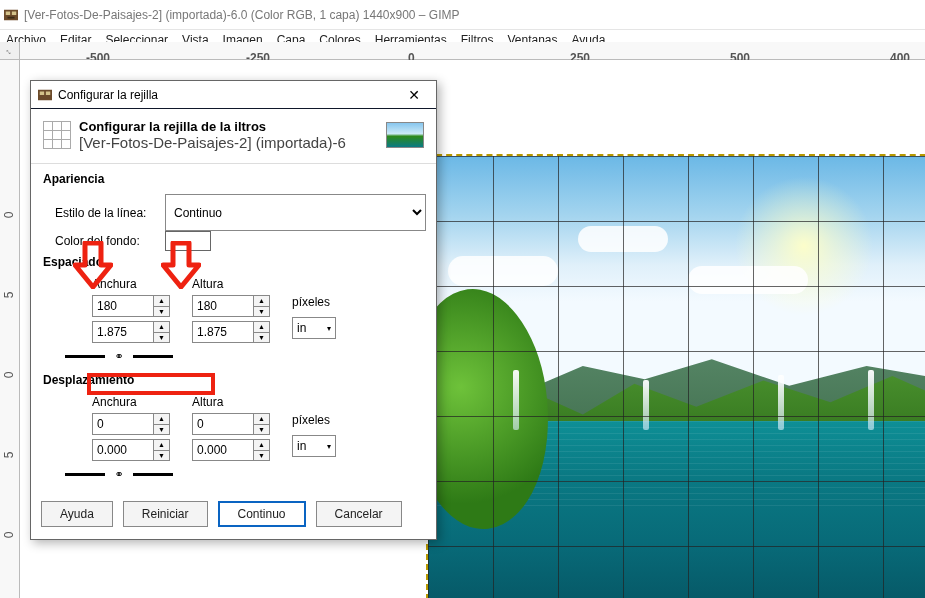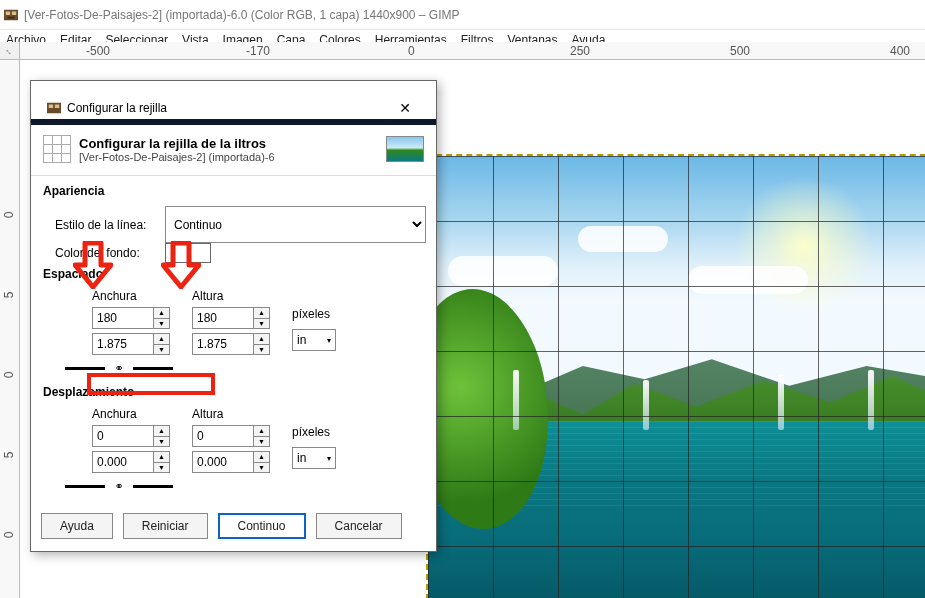--- a/index.html
+++ b/index.html
@@ -11,21 +11,21 @@
 .titlebar .title-text { color: #777; font-size: 12px; }
 
 
 .menubar { height: 20px; display: flex; align-items: center; padding: 0 6px; gap: 14px; color: #222; }
 .menubar span { cursor: default; }
 .menubar span u { text-decoration: underline; }
 
 
 .workspace { position: absolute; left: 0; top: 42px; right: 0; bottom: 0; background: #fff; }
 .ruler-h { position: absolute; left: 20px; right: 0; top: 0; height: 18px; background: #f8f8f8; border-bottom: 1px solid #bbb; font-size: 9px; color: #555; }
-.ruler-h .tick { position: absolute; top: 2px; }
+.ruler-h .tick { position: absolute; top: 9px; font-weight: bold; }
 .ruler-v { position: absolute; left: 0; top: 18px; bottom: 0; width: 20px; background: #f8f8f8; border-right: 1px solid #bbb; font-size: 9px; color: #555; }
 .ruler-v .tick { position: absolute; left: 2px; writing-mode: sideways-lr; transform: translateY(-50%); }
 .ruler-corner { position: absolute; left: 0; top: 0; width: 20px; height: 18px; background: #f0f0f0; border-right: 1px solid #bbb; border-bottom: 1px solid #bbb; display:flex; align-items:center; justify-content:center; }
 .ruler-corner span{ font-size:9px; transform:rotate(45deg); color:#777; }
 
 .canvas-area { position: absolute; left: 20px; top: 18px; right: 0; bottom: 0; background: #fff; overflow: hidden; }
 
 
 .image-rect { position: absolute; left: 406px; top: 94px; width: 520px; height: 446px; border: 2px dashed #b89a00; overflow: hidden; }
 .sky { position: absolute; left: 0; top: 0; right: 0; height: 55%; background: linear-gradient(to bottom, #6bb8e6 0%, #a5d5ef 25%, #e0f0fa 45%, #f3faff 60%); }
@@ -38,30 +38,30 @@
 .water::before { content:""; position:absolute; left:0; right:0; top:0; height:50%; background: repeating-linear-gradient(180deg, rgba(255,255,255,.15) 0 1px, transparent 1px 6px); opacity:.5; }
 .waterfall { position:absolute; bottom:38%; width:6px; height:60px; background: linear-gradient(to bottom, rgba(255,255,255,.95), rgba(220,240,255,.6)); border-radius:2px; }
 
 
 .grid-overlay { position:absolute; inset:0; }
 .grid-overlay .gv { position:absolute; top:0; bottom:0; width:1px; background:#222; opacity:.7; }
 .grid-overlay .gh { position:absolute; left:0; right:0; height:1px; background:#222; opacity:.7; }
 
 
 .dialog { position:absolute; left:30px; top:80px; width:407px; background:#fff; border:1px solid #666; box-shadow: 3px 3px 10px rgba(0,0,0,.3); }
-.dialog-titlebar { height:28px; display:flex; align-items:center; justify-content:space-between; padding:0 16px; border-bottom:6px solid #0f172a;margin-top:16px; }
+.dialog-titlebar { height:28px; display:flex; align-items:center; justify-content:space-between; padding:0 7px; border-bottom:1px solid #0f172a; }
 .dialog-titlebar .t-left { display:flex; align-items:center; gap:6px; }
 .dialog-titlebar .t-left .app-icon{ width:14px; height:12px; }
 .dialog-titlebar .close { width:30px; height:22px; display:flex; align-items:center; justify-content:center; cursor:pointer; font-size:14px; }
 .dialog-body { padding: 6px 10px 12px; }
 .dialog-header { display:flex; align-items:center; gap:8px; padding:4px 2px 10px; }
 .grid-icon { width:28px; height:28px; border:1px solid #aaa; display:grid; grid-template-columns:repeat(3,1fr); grid-template-rows:repeat(3,1fr); gap:1px; background:#aaa; }
 .grid-icon div{ background:#fff; }
 .dialog-header .hdr-text h3 { font-weight:bold; font-size:13px; }
-.dialog-header .hdr-text p { font-size:11px; color:#444; }
+.dialog-header .hdr-text p { font-size:15px; color:#444; }
 .thumb { width:38px; height:26px; margin-left:auto; border:1px solid #888; background: linear-gradient(to bottom,#87c6ee 0%,#cdeaf7 45%,#2e8a1a 55%,#0a7a84 100%); }
 hr.sep { border:none; border-top:1px solid #ddd; margin:2px -10px 8px; }
 
 .section-title { font-weight:bold; margin: 4px 0 8px 2px; }
 .indent { margin-left:14px; }
 .row { display:flex; align-items:center; gap:10px; }
 .row label.fieldlabel { min-width:100px; }
 select.line { width:270px; height:37px; border:1px solid #888; background:#fff; padding:0 4px; }
 .swatch { width:46px; height:20px; border:1px solid #666; }
 .swatch.black{ background:#000; }
@@ -118,21 +118,21 @@
   <span>Ve<u>n</u>tanas</span>
   <span>Ay<u>u</u>da</span>
 </div>
 
 <div class="workspace">
   <div class="ruler-corner">
       <span>↔</span>
     </div>
   <div class="ruler-h">
     <span class="tick" style="left:66px">-500</span>
-    <span class="tick" style="left:226px">-170</span>
+    <span class="tick" style="left:226px">-250</span>
     <span class="tick" style="left:388px">0</span>
     <span class="tick" style="left:550px">250</span>
     <span class="tick" style="left:710px">500</span>
     <span class="tick" style="left:870px">400</span>
   </div>
   <div class="ruler-v">
     <span class="tick" style="top:155px">0</span>
     <span class="tick" style="top:235px">5</span>
     <span class="tick" style="top:315px">0</span>
     <span class="tick" style="top:395px">5</span>

